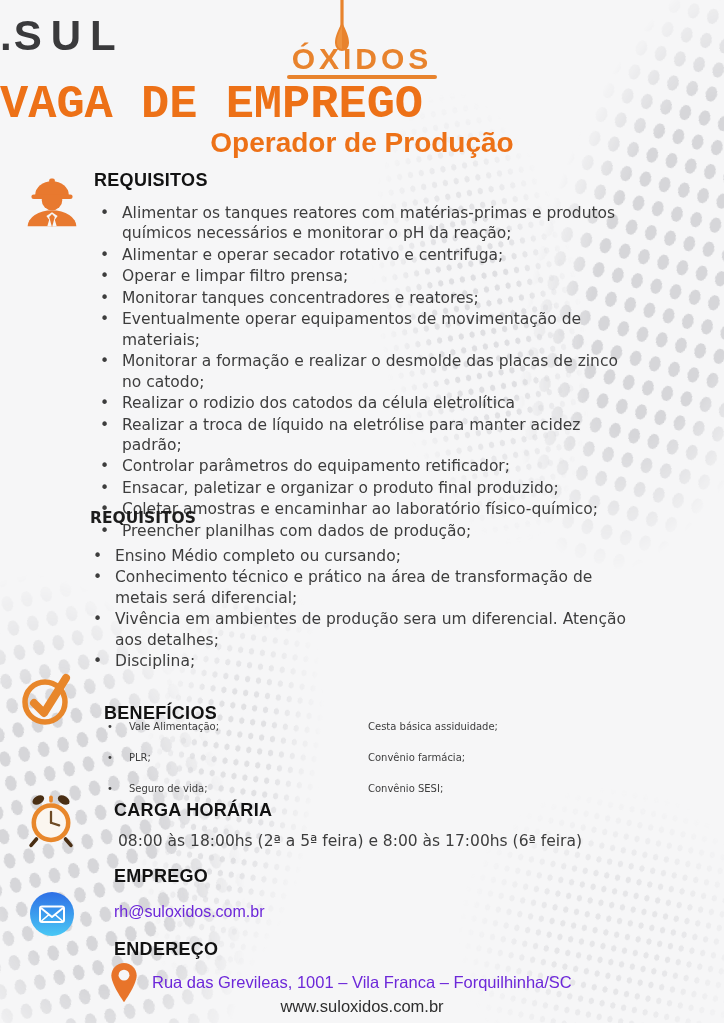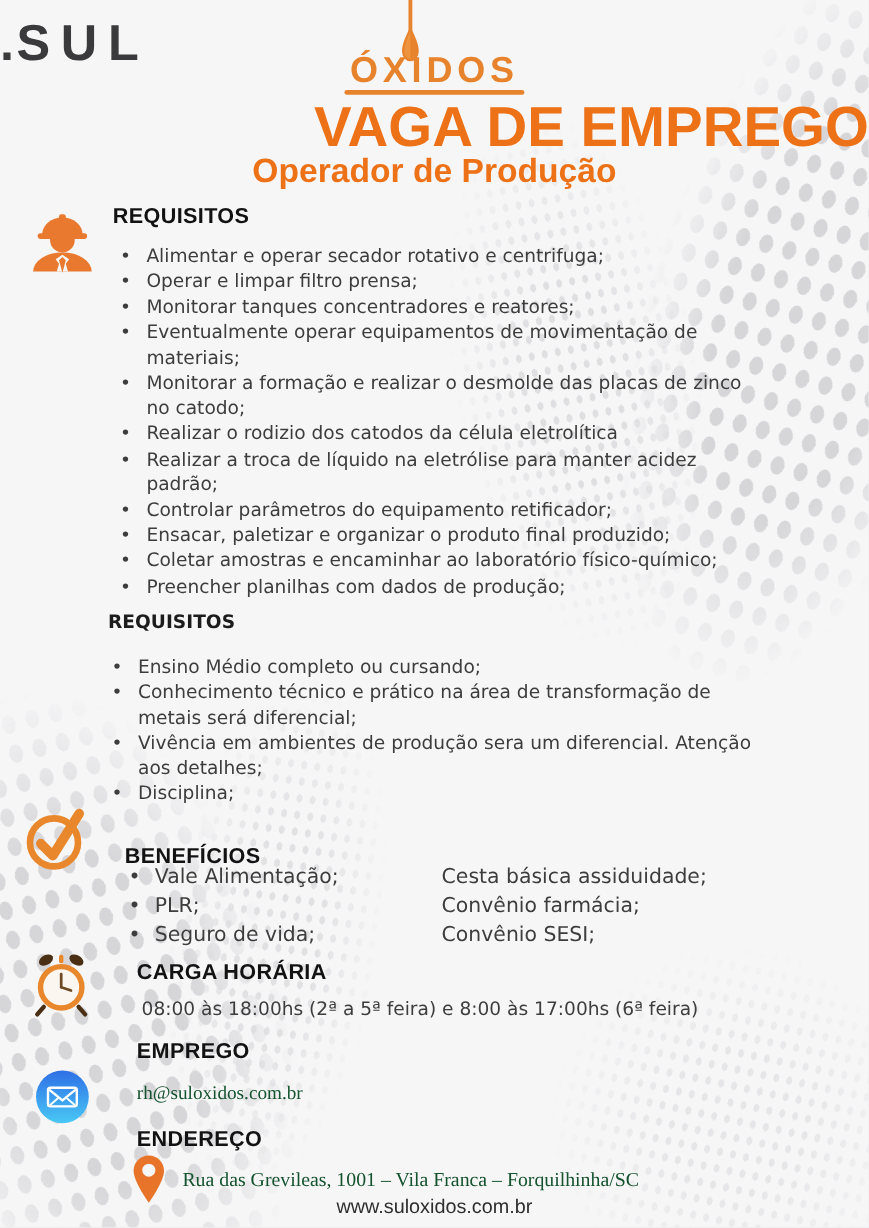--- a/index.html
+++ b/index.html
@@ -61,22 +61,22 @@
     font-family:"Liberation Sans", sans-serif; font-weight:bold;
     font-size:30px; letter-spacing:4px; color:#e8832d;
   }
   .logo-underline {
     position:absolute; top:75px; left:287px; width:150px; height:4px;
     background:#e8832d; border-radius:2px;
   }
   .logo-drip { position:absolute; top:0; left:330px; width:24px; height:58px; }
   
   .title {
-    position:absolute; top:78px; left:0; right:0; text-align:right;
-    font-family:Liberation Sans, sans-serif; font-weight:bold;
+    position:absolute; top:78px; left:0; right:0; text-align:left;
+    font-family:Liberation Mono, monospace; font-weight:bold;
     font-size:47px; color:#ed7117;
   }
   .subtitle {
     position:absolute; top:127px; left:0; right:0; text-align:center;
     font-family:"Liberation Sans", sans-serif; font-weight:bold;
     font-size:28px; color:#ed7117;
   }
   .sec-heading {
     position:absolute;
     font-family:"Liberation Sans", sans-serif; font-weight:bold;
@@ -88,27 +88,27 @@
     font-size:15.5px; color:#1c1c1c;
   }
   
   .blist { position:absolute; list-style:none; font-size:15.5px; line-height:1.32; color:#3d3d3d; }
   .blist li { position:relative; padding-left:27px; margin-bottom:1px; }
   .blist li::before { content:"•"; position:absolute; left:5px; top:0; color:#3d3d3d; }
   .body-text { position:absolute; font-size:15.5px; color:#3d3d3d; }
   
   .benef-grid {
     position:absolute; left:102px; top:721px; width:490px;
-    display:grid; grid-template-columns:266px auto; row-gap:4px;
-    font-size:17px; color:#3d3d3d;
+    display:grid; grid-template-columns:266px auto; row-gap:20px;
+    font-size:10px; color:#3d3d3d;
   }
   .benef-left { position:relative; padding-left:27px; }
   .benef-left::before { content:"•"; position:absolute; left:5px; top:0; }
   
-  .plain-text { position:absolute; font-family:Liberation Serif, serif; font-size:16px; color:#14532d; }
+  .plain-text { position:absolute; font-family:Liberation Sans, sans-serif; font-size:16px; color:#6d28d9; }
   .website { position:absolute; top:997px; left:0; right:0; text-align:center;
              font-family:"Liberation Sans", sans-serif; font-size:16.5px; color:#2e2e2e; }
   .icon { position:absolute; }
   a { color:inherit; text-decoration:none; }
 </style>
 </head>
 <body>
 
 <div class="page">
 
@@ -134,20 +134,21 @@
     <path d="M6,60 a26,17 0 0 1 52,0 z" fill="#e8792f"></path>
     <circle cx="32" cy="32" r="11" fill="#e8792f"></circle>
     <path d="M14,27 a18,15 0 0 1 36,0 l0,2 -36,0 z" fill="#e8792f"></path>
     <rect x="10" y="26" width="44" height="5" rx="2.5" fill="#e8792f"></rect>
     <rect x="29" y="9" width="6" height="5" rx="2" fill="#e8792f"></rect>
     <path d="M32,45 l-6,4 3,4 -2,7 10,0 -2,-7 3,-4 z" fill="#f6f6f7"></path>
     <path d="M32,47 l-3,3 3,11 3,-11 z" fill="#e8792f"></path>
   </svg>
   <div class="sec-heading" style="left:94px; top:170px;">REQUISITOS</div>
   <ul class="blist" style="left:95px; top:203px; width:545px;">
+    <li>Alimentar os tanques reatores com matérias-primas e produtos químicos necessários e monitorar o pH da reação;</li>
     <li>Alimentar e operar secador rotativo e centrifuga;</li>
     <li>Operar e limpar filtro prensa;</li>
     <li>Monitorar tanques concentradores e reatores;</li>
     <li>Eventualmente operar equipamentos de movimentação de materiais;</li>
     <li>Monitorar a formação e realizar o desmolde das placas de zinco no catodo;</li>
     <li>Realizar o rodizio dos catodos da célula eletrolítica</li>
     <li>Realizar a troca de líquido na eletrólise para manter acidez padrão;</li>
     <li>Controlar parâmetros do equipamento retificador;</li>
     <li>Ensacar, paletizar e organizar o produto final produzido;</li>
     <li>Coletar amostras e encaminhar ao laboratório físico-químico;</li>

